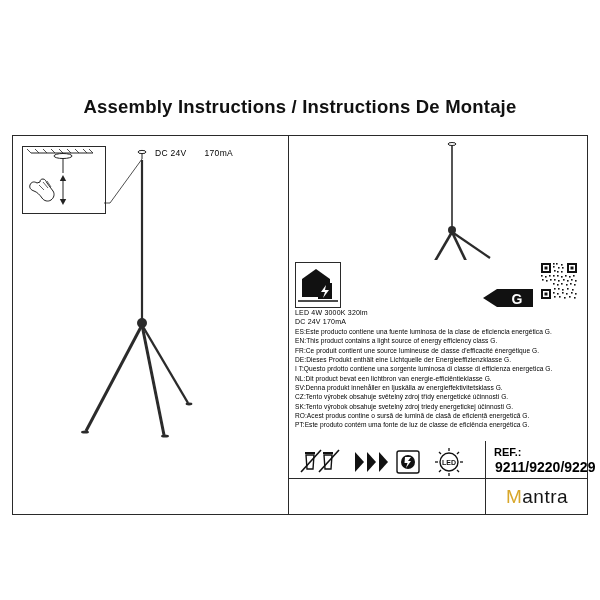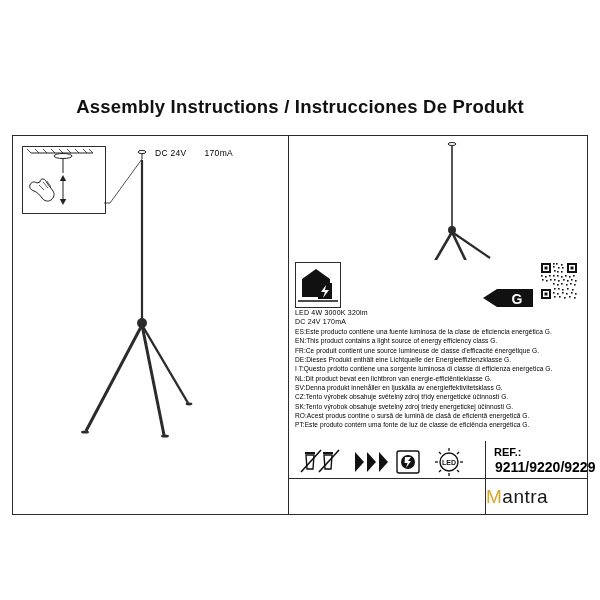--- a/index.html
+++ b/index.html
@@ -122,37 +122,37 @@
   }
   .icons-row {
     position: absolute;
     left: 297px; top: 446px;
     width: 185px; height: 32px;
   }
   .brand {
     position: absolute;
     left: 486px; top: 480px;
     width: 102px; height: 34px;
-    display: flex; align-items: center; justify-content: flex-start;
+    display: flex; align-items: center; justify-content: center;
   }
   .brand-text {
     font-size: 19px;
     letter-spacing: 0.5px;
     color: #141414;
     font-family: "Liberation Sans", sans-serif;
   }
   .brand-text .accent { color: #d8a72a; }
   svg { display: block; }
 </style>
 </head>
 <body>
 
 <div id="sheet">
 
-  <div class="title">Assembly Instructions / Instrucciones De Produkt</div>
+  <div class="title">Assembly Instructions / Instructions De Montaje</div>
 
   <div class="frame"></div>
   <div class="vdivider"></div>
 
   <div class="hook-box">
     <svg width="82" height="66" viewBox="0 0 82 66">
 
       <path d="M8 6 L70 6" stroke="#222" stroke-width="1" fill="none"></path>
       <path d="M8 6 L4 2 M16 6 L12 2 M24 6 L20 2 M32 6 L28 2 M40 6 L36 2 M48 6 L44 2 M56 6 L52 2 M64 6 L60 2 M70 6 L66 2" stroke="#222" stroke-width="0.8"></path>
 

